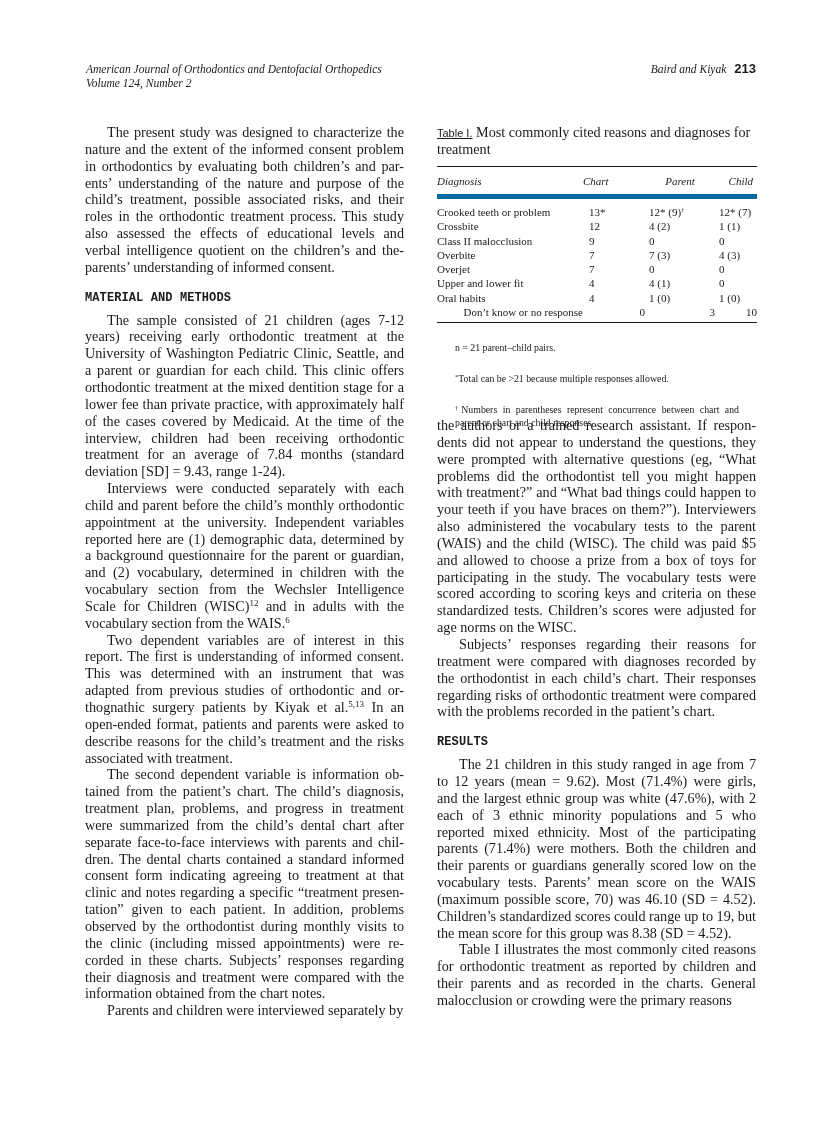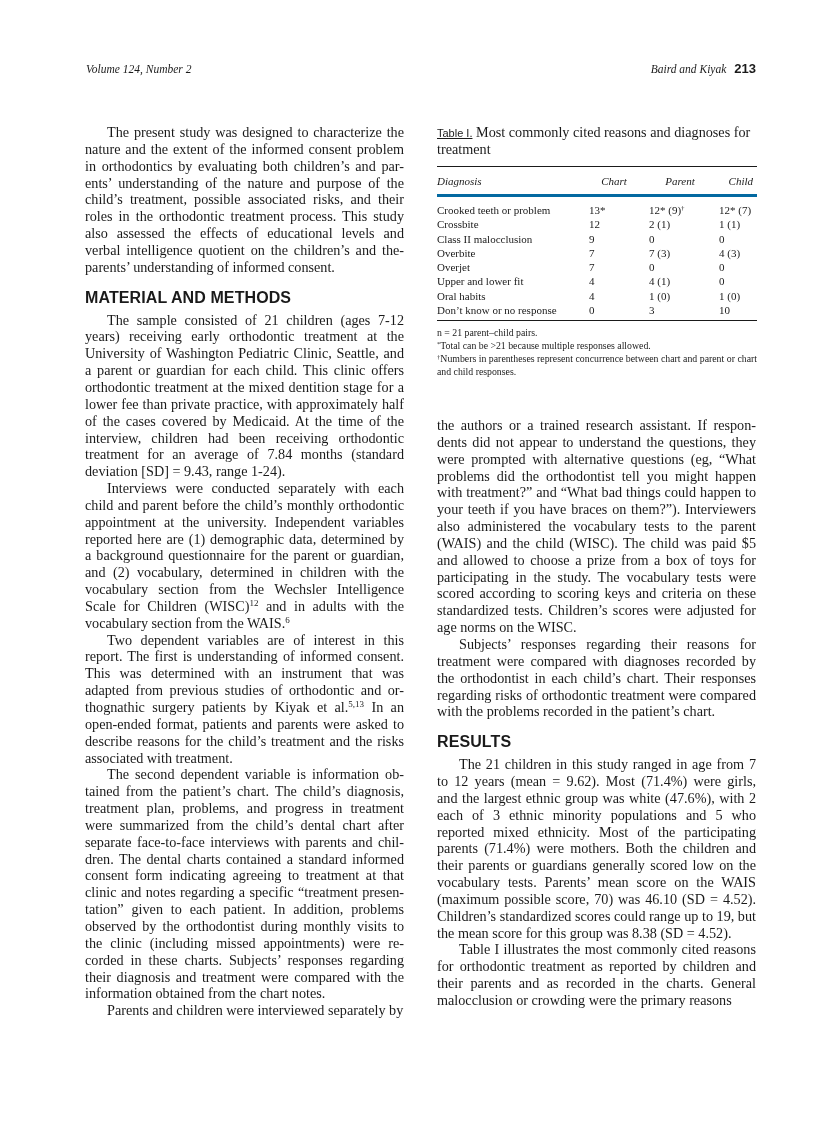--- a/index.html
+++ b/index.html
@@ -9,53 +9,54 @@
   .rh-left { position: absolute; left: 0; top: 0; }
   .rh-right { position: absolute; right: 0; top: 0; white-space: nowrap; }
   .rh-page { font-family: "Liberation Sans", sans-serif; font-style: normal; font-weight: bold; font-size: 13px; margin-left: 8px; }
 
   .col { position: absolute; top: 124px; width: 319px; font-family: "Liberation Serif", serif; font-size: 14.2px; line-height: 16.85px; text-align: justify; hyphens: manual; }
   .col-left { left: 85px; }
 
   .col p { margin: 0; text-indent: 22px; }
   .col sup { font-size: 9px; line-height: 0; vertical-align: 5px; }
 
-  .section-head { font-family: Liberation Sans, sans-serif; font-weight: bold; font-size: 16px; letter-spacing: 0.1px; margin: 14px 0 6px 0; line-height: 16px; text-align: left; }
+  .section-head { font-family: Liberation Mono, monospace; font-weight: bold; font-size: 12px; letter-spacing: 0.1px; margin: 14px 0 6px 0; line-height: 16px; text-align: left; }
 
   .table-block { position: absolute; left: 437px; top: 124px; width: 320px; }
   .table-caption { font-family: "Liberation Serif", serif; font-size: 14.2px; line-height: 16px; }
   .table-caption .tlabel { font-family: "Liberation Sans", sans-serif; font-size: 11px; font-weight: normal; text-decoration: underline; }
   .tbl { width: 100%; border-collapse: collapse; margin-top: 9px; font-family: "Liberation Serif", serif; font-size: 11px; }
-  .tbl thead tr th { border-top: 1.5px solid #1a1a1a; border-bottom: 3px solid #0369a1; font-style: italic; font-weight: normal; padding: 8px 0 6px 0; line-height: 13px; }
+  .tbl thead tr th { border-top: 1.5px solid #1a1a1a; border-bottom: 5px solid #0369a1; font-style: italic; font-weight: normal; padding: 8px 0 6px 0; line-height: 13px; }
   .tbl tbody td { padding: 0; line-height: 14.3px; }
   .tbl tbody tr:first-child td { padding-top: 6px; }
-  .tbl tbody tr:last-child td { padding-bottom: 3px; }
+  .tbl tbody tr:last-child td { padding-bottom: 3px; text-align: right; }
   .tbl .c-diag { text-align: left; width: 146px; }
   .tbl .c-chart { text-align: left; width: 56px; padding-left: 6px; }
   .tbl .c-parent { text-align: left; width: 66px; padding-left: 4px; }
   .tbl .c-child { text-align: left; padding-left: 4px; }
-  .tbl th.c-chart { text-align: center; padding-left: 0; }
+  .tbl th.c-chart { padding-left: 0; }
   .tbl th.c-parent { text-align: center; padding-left: 0; }
   .tbl th.c-child { text-align: right; padding-right: 4px; }
   .tbl tfoot td { border-top: 1.5px solid #1a1a1a; padding: 0; height: 0; }
   .tbl sup { font-size: 7px; vertical-align: 4px; line-height: 0; }
 
   .table-notes { font-family: "Liberation Serif", serif; font-size: 9.8px; line-height: 13px; margin-top: 5px; text-align: justify; }
-  .table-notes div { margin: 0; font-family: Liberation Serif, serif; }
+  .table-notes div { margin: 18px; font-family: Liberation Serif, serif; }
   .table-notes sup { font-size: 6.5px; vertical-align: 3px; line-height: 0; }
 
   .right-body { position: absolute; left: 437px; top: 417px; width: 319px; font-family: "Liberation Serif", serif; font-size: 14.2px; line-height: 16.85px; text-align: justify; }
   .right-body p { margin: 0; text-indent: 22px; }
   .right-body p.noindent { text-indent: 0; }
 </style>
 </head>
 <body>
 
 <div class="running-head">
   <div class="rh-left">
+    <div>American Journal of Orthodontics and Dentofacial Orthopedics</div>
     <div>Volume 124, Number 2</div>
   </div>
   <div class="rh-right">
     <span>Baird and Kiyak</span><span class="rh-page">213</span>
   </div>
 </div>
 
 <div class="col col-left">
   <p>The present study was designed to characterize the nature and the extent of the informed consent problem in orthodontics by evaluating both children’s and par-ents’ understanding of the nature and purpose of the child’s treatment, possible associated risks, and their roles in the orthodontic treatment process. This study also assessed the effects of educational levels and verbal intelligence quotient on the children’s and the-parents’ understanding of informed consent.</p>
   <div class="section-head">MATERIAL AND METHODS</div>
@@ -83,21 +84,21 @@
     <tbody>
       <tr>
         <td class="c-diag">Crooked teeth or problem</td>
         <td class="c-chart">13*</td>
         <td class="c-parent"><span>12* (9)</span><sup>†</sup></td>
         <td class="c-child">12* (7)</td>
       </tr>
       <tr>
         <td class="c-diag">Crossbite</td>
         <td class="c-chart">12</td>
-        <td class="c-parent">2 (1)</td>
+        <td class="c-parent">4 (2)</td>
         <td class="c-child">1 (1)</td>
       </tr>
       <tr>
         <td class="c-diag">Class II malocclusion</td>
         <td class="c-chart">9</td>
         <td class="c-parent">0</td>
         <td class="c-child">0</td>
       </tr>
       <tr>
         <td class="c-diag">Overbite</td>

